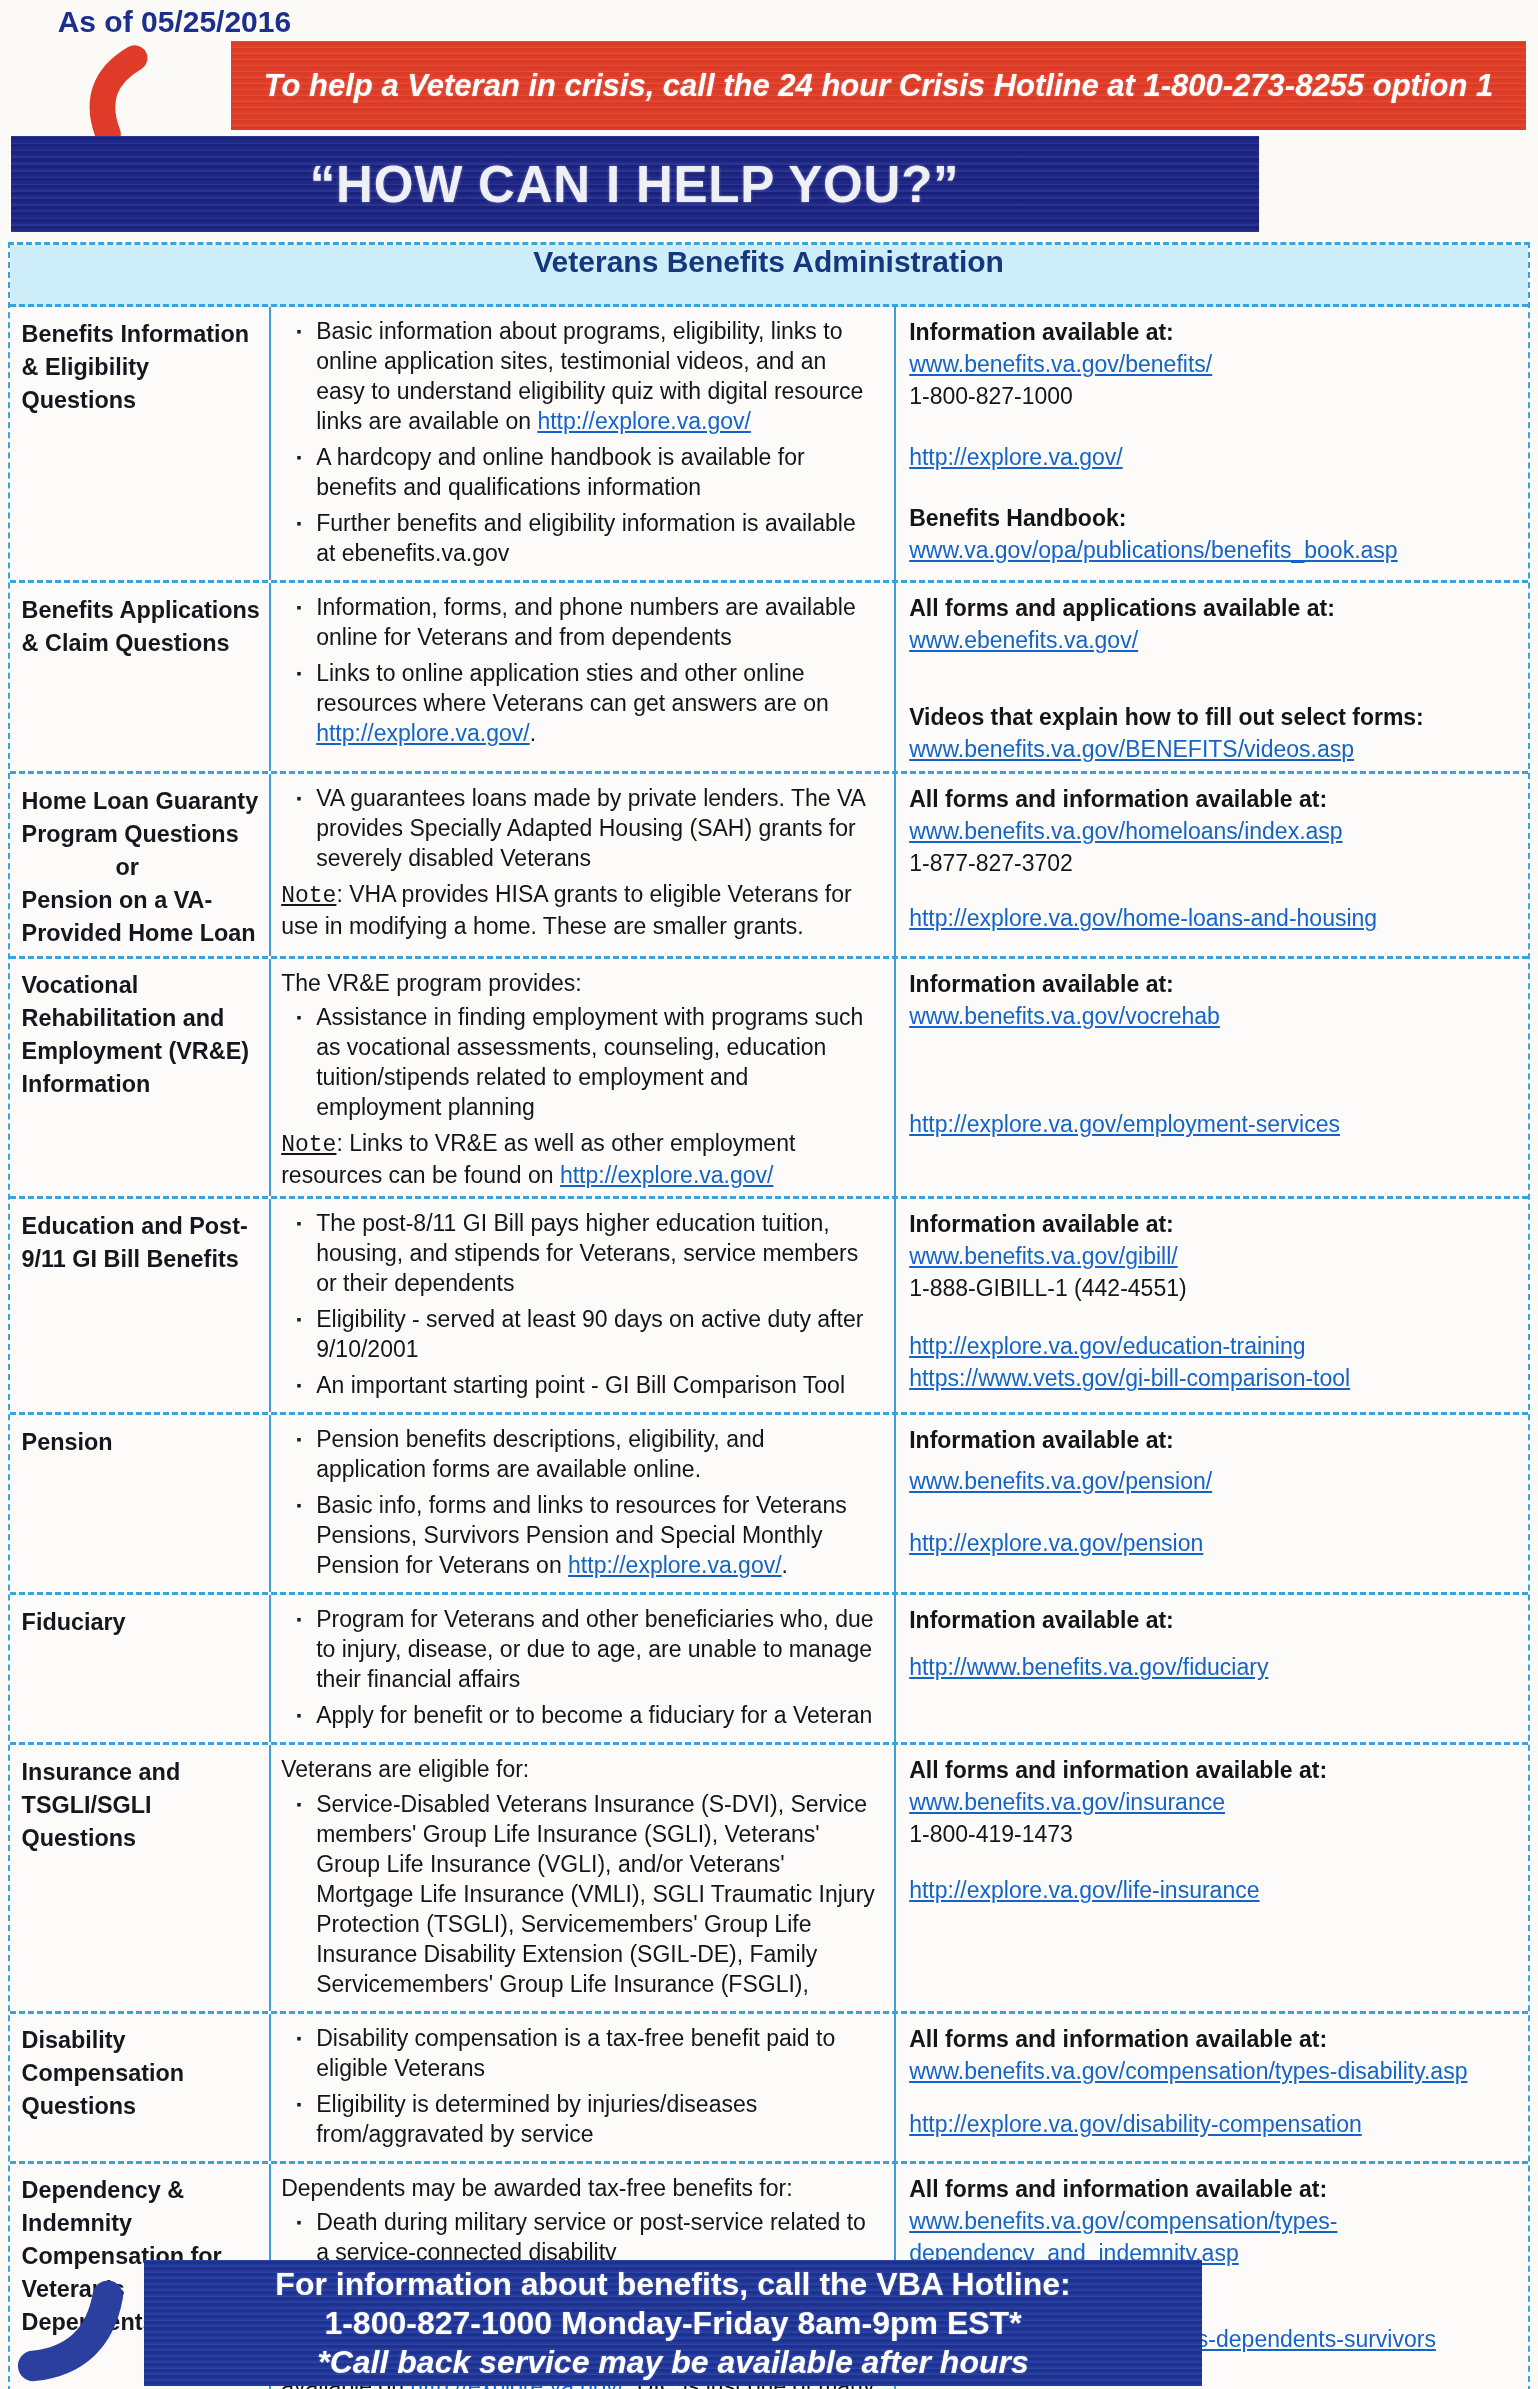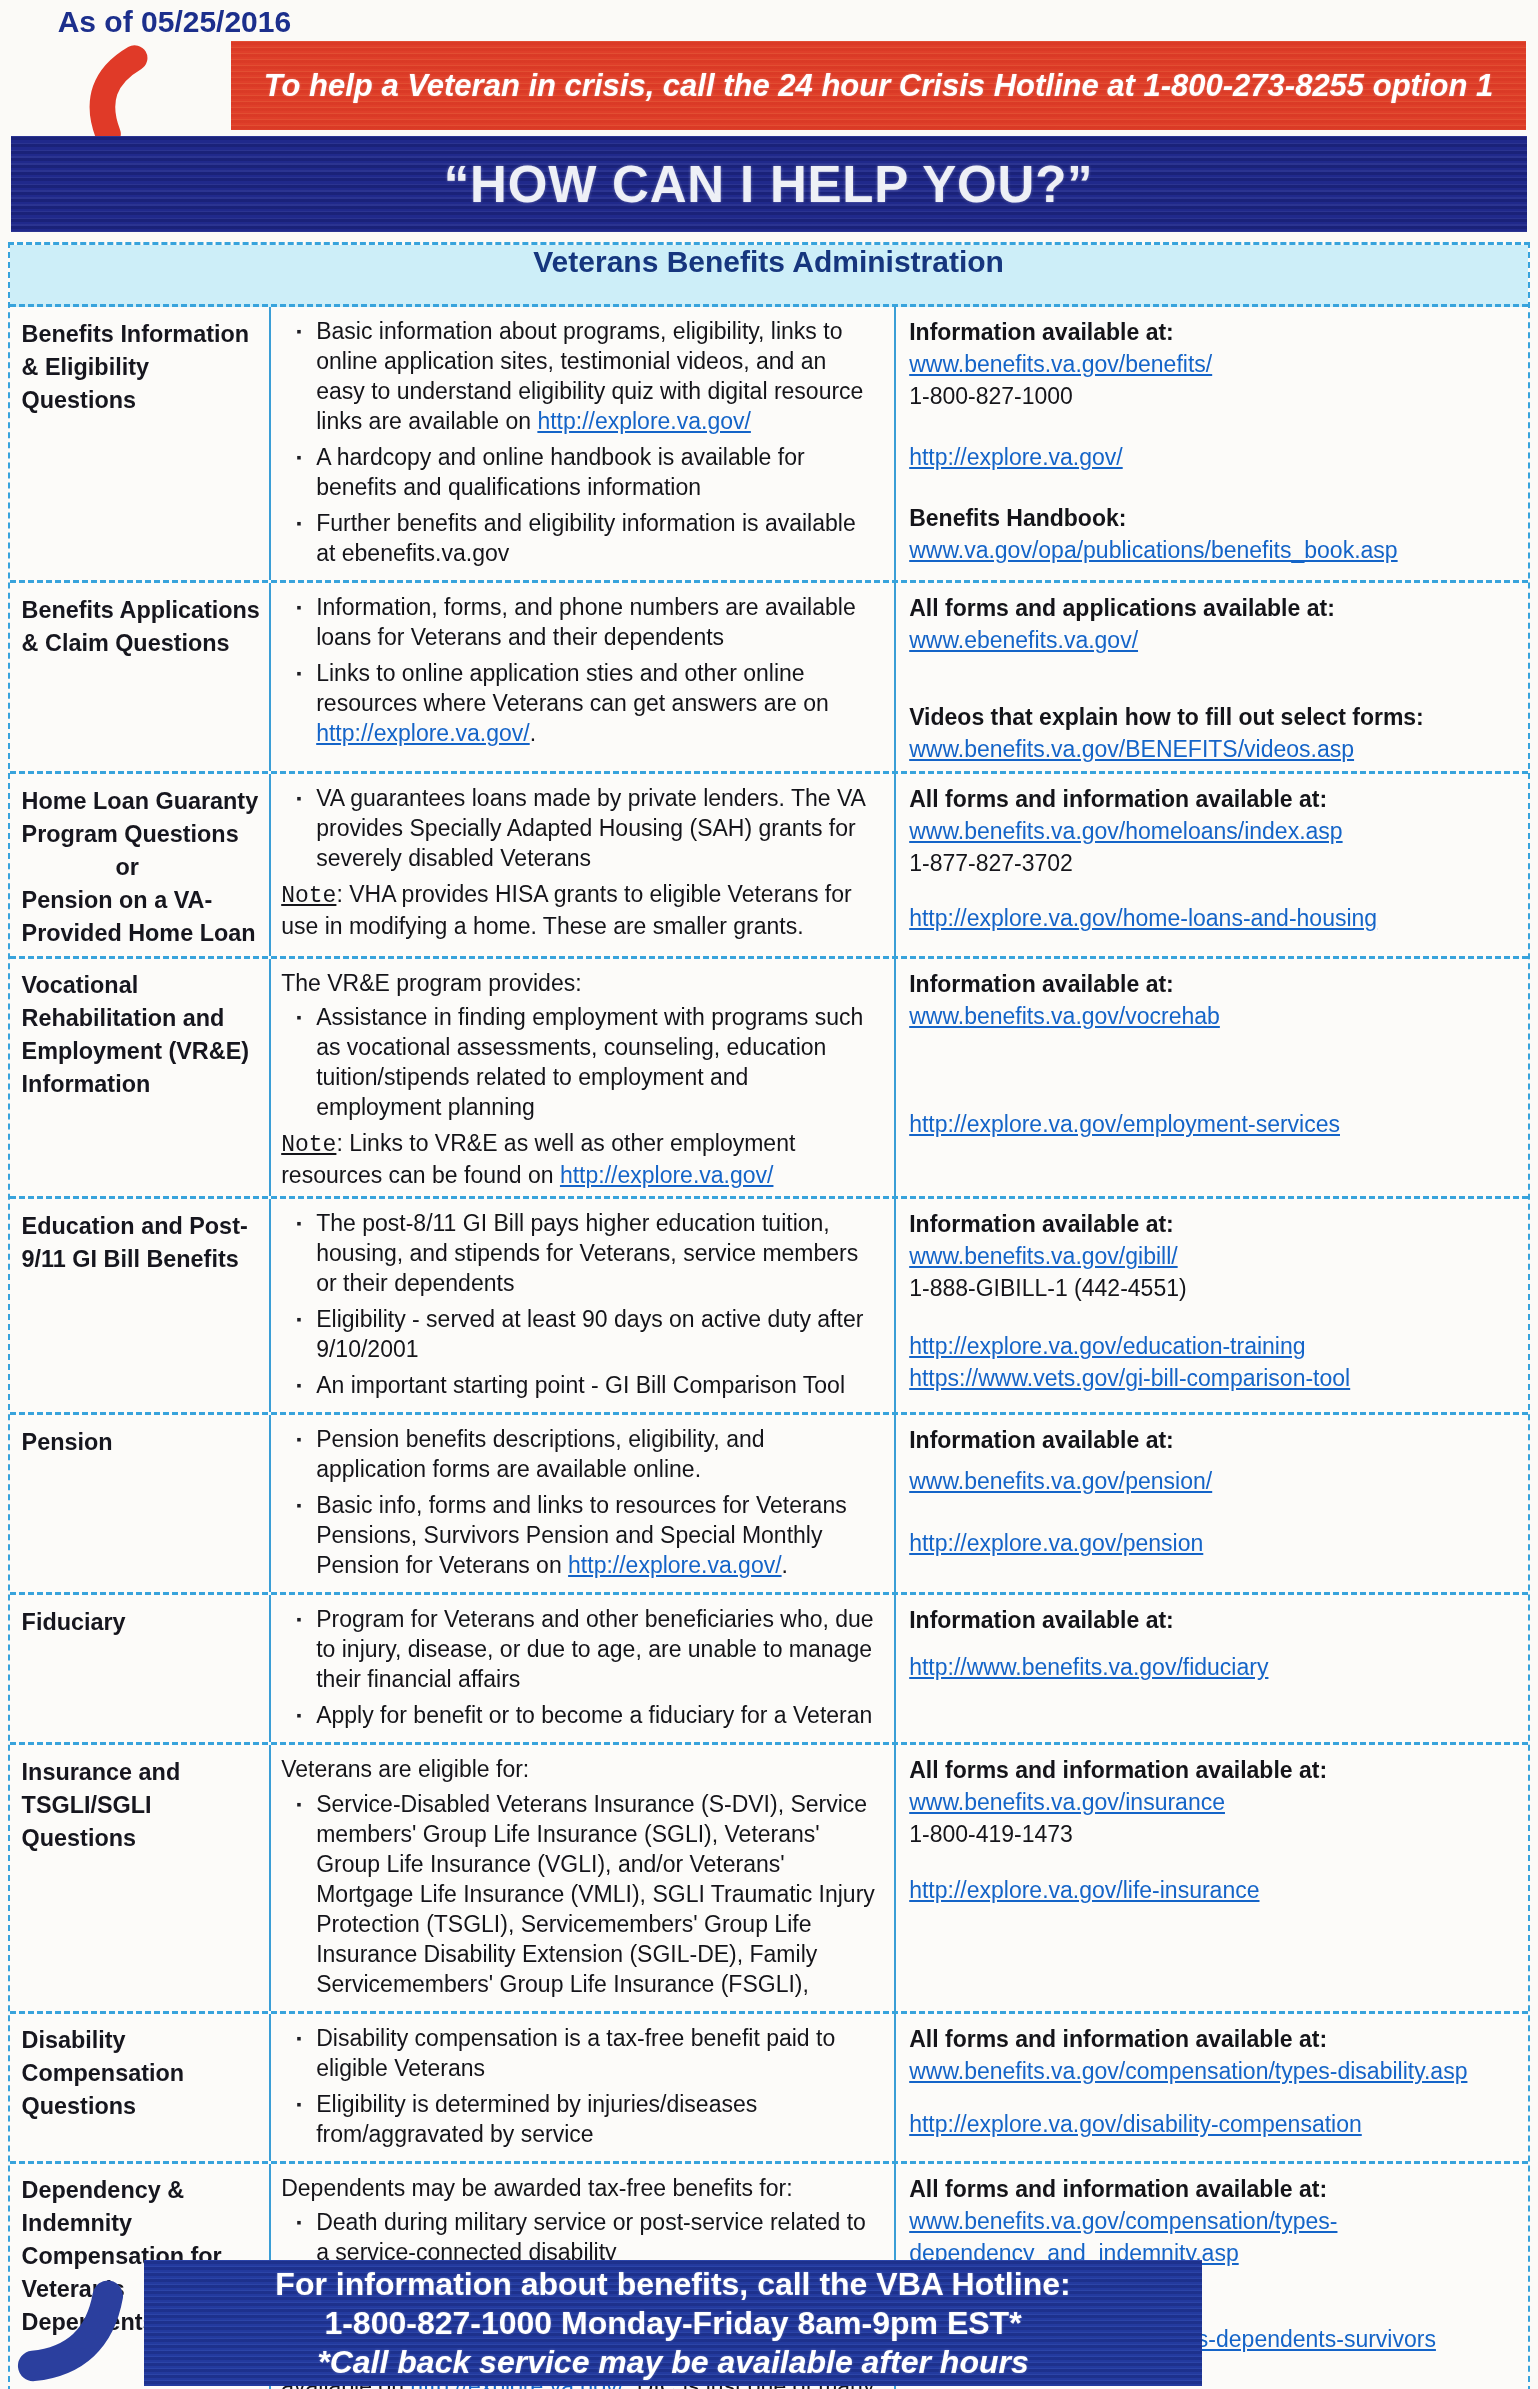--- a/index.html
+++ b/index.html
@@ -9,21 +9,21 @@
     --bd:#38a3dc; --vline:#3b9ed6; --link:#1464c8; --hnavy:#1c2f8c; --ink:#141419;
   }
   .asof{position:absolute;left:19.7px;top:4.5px;font-size:30px;font-weight:bold;
     color:var(--hnavy);letter-spacing:0;margin-left:38px;}
   .phone-top{position:absolute;left:70px;top:44px;width:95px;height:106px;}
   .crisis-banner{position:absolute;left:231px;top:41px;width:1295px;height:89px;
     background:var(--red);
     background-image:repeating-linear-gradient(180deg,rgba(255,210,120,.10) 0 1.5px,rgba(190,30,15,.14) 1.5px 3.8px,rgba(0,0,0,0) 3.8px 6px);
     color:#fff;display:flex;align-items:center;justify-content:center;
     font-size:31px;font-weight:bold;font-style:italic;text-shadow:0 0 2.3px rgba(255,255,255,.35);}
-  .main-banner{position:absolute;left:10.6px;top:136px;width:1516px;height:96px;
+  .main-banner{position:absolute;left:10.6px;top:136px;width:1248px;height:96px;
     background:var(--navy);
     background-image:repeating-linear-gradient(180deg,rgba(255,255,255,.05) 0 1.5px,rgba(0,0,40,.18) 1.5px 4.5px,rgba(0,0,0,0) 4.5px 6.8px);
     color:#eef0f6;display:flex;align-items:center;justify-content:center;
     font-size:51px;font-weight:bold;letter-spacing:0.8px;text-shadow:0 0 3px rgba(240,240,255,.4);}
   .doc-table{position:absolute;left:7.6px;top:242px;width:1522px;
     border-left:2.3px dashed var(--bd);border-right:2.3px dashed var(--bd);
     border-top:3px dashed var(--bd);box-sizing:border-box;}
   .title-bar{height:62px;background:var(--cyan);border-bottom:3px dashed var(--bd);
     box-sizing:border-box;display:flex;align-items:flex-start;justify-content:center;
     color:#16367e;font-size:30px;font-weight:bold;}
@@ -109,21 +109,21 @@
         </div>
       </div>
       <div class="trow" style="min-height: 172px;">
         <div class="cell topic">
           <div class="topic-line">Benefits Applications</div>
           <div class="topic-line">&amp; Claim Questions</div>
         </div>
         <div class="cell mid">
           <div class="bullet">
             <span class="marker">▪</span>
-            <div class="btext"><span>Information, forms, and phone numbers are available loans for Veterans and their dependents</span></div>
+            <div class="btext"><span>Information, forms, and phone numbers are available online for Veterans and from dependents</span></div>
           </div>
           <div class="bullet">
             <span class="marker">▪</span>
             <div class="btext"><span>Links to online application sties and other online resources where Veterans can get answers are on </span><a class="doclink" href="#">http://explore.va.gov/</a><span>.</span></div>
           </div>
         </div>
         <div class="cell right">
           <div class="rbold">All forms and applications available at:</div>
           <div class="rline"><a class="doclink" href="#">www.ebenefits.va.gov/</a></div>
           <div class="rgap" style="height: 45px;"></div>

